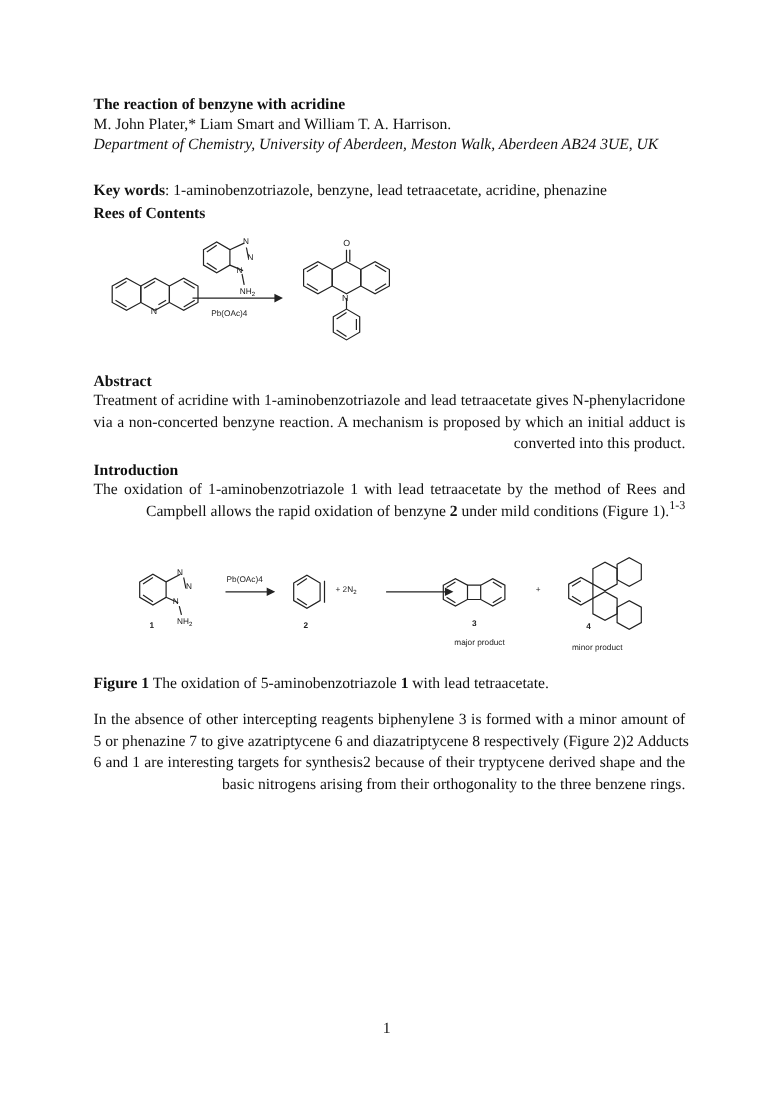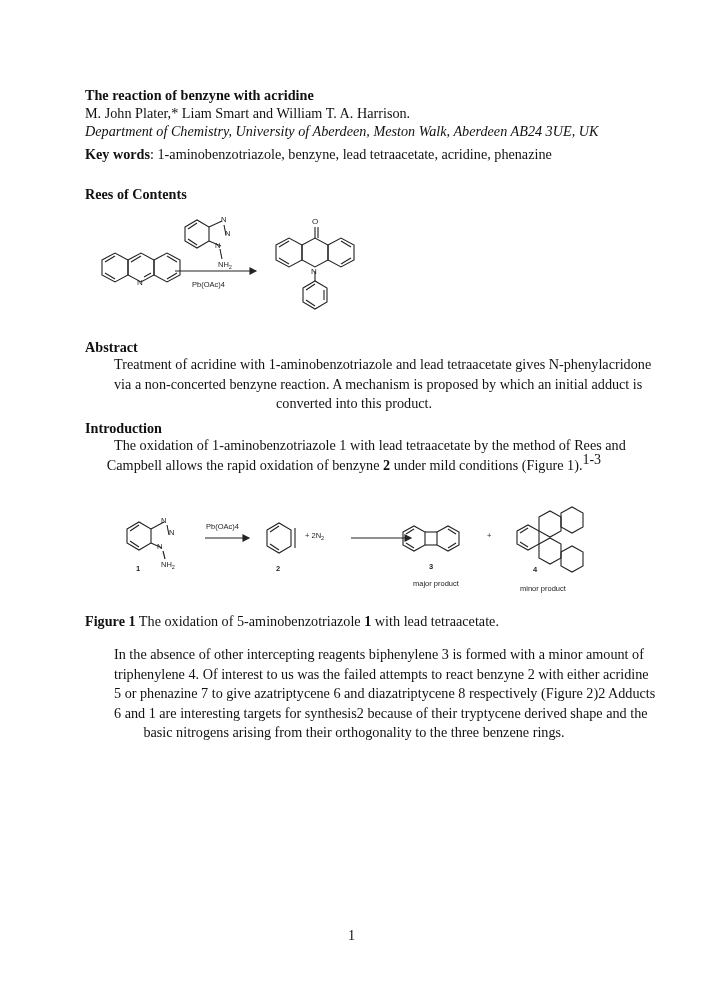--- a/index.html
+++ b/index.html
@@ -3,36 +3,36 @@
 <meta charset="utf-8">
 <style>
   html, body { margin: 0; padding: 0; background: #ffffff; }
   body { width: 707px; height: 1000px; position: relative; overflow: hidden;
          font-family: "Liberation Serif", serif; color: #111; }
   .page { position: absolute; left: 0; top: 0; width: 570px; height: 1000px; }
   .line { position: absolute; left: 85px; font-size: 14.2px; line-height: 18px; white-space: nowrap; }
   .b { font-weight: bold; }
   .i { font-style: italic; }
   .para { position: absolute; left: 85px; width: 538px; font-size: 14.2px; line-height: 19.6px; text-align: justify; }
-  .just-line { display: block; text-align: justify; text-align-last: justify; white-space: nowrap; margin-left: 29px; }
-  .last-line { display: block; text-align: center; white-space: nowrap; }
-  sup { font-size: 14px; line-height: 0; vertical-align: 6px; }
+  .just-line { display: block; text-align: justify; text-align-last: justify; white-space: nowrap; }
+  .last-line { display: block; text-align: right; white-space: nowrap; }
+  sup { font-size: 11px; line-height: 0; vertical-align: 6px; }
   svg text { font-family: "Liberation Sans", sans-serif; fill: #222; }
   .pagenum { position: absolute; left: 348px; top: 927px; font-size: 14.2px; }
 </style>
 </head>
 <body>
 
 <div class="page">
 
   <div class="line b" style="top:86px;">The reaction of benzyne with acridine</div>
   <div class="line" style="top:104px;">M. John Plater,* Liam Smart and William T. A. Harrison.</div>
   <div class="line i" style="top:122px;">Department of Chemistry, University of Aberdeen, Meston Walk, Aberdeen AB24 3UE, UK</div>
 
-  <div class="line" style="top:145px;">
+  <div class="line" style="top:164px;">
     <span class="b">Key words</span><span>: 1-aminobenzotriazole, benzyne, lead tetraacetate, acridine, phenazine</span>
   </div>
 
   <div class="line b" style="top:185px;">Rees of Contents</div>
 
   <svg style="position:absolute;left:80px;top:205px;" width="300" height="125" viewBox="0 0 300 125">
     <g stroke="#222" stroke-width="1.1" fill="none">
 
       <g>
         <polygon points="22,55 35,48 48,55 48,70 35,77 22,70"></polygon>
@@ -152,20 +152,19 @@
       <text x="405" y="86">minor product</text>
     </g>
   </svg>
 
   <div class="line" style="top:612px;">
     <b>Figure 1</b><span> The oxidation of 5-aminobenzotriazole </span><b>1</b><span> with lead tetraacetate.</span>
   </div>
 
   <div class="para" style="top:645px;">
     <span class="just-line">In the absence of other intercepting reagents biphenylene 3 is formed with a minor amount of</span>
-    <span class="just-line">triphenylene 4. Of interest to us was the failed attempts to react benzyne 2 with either acridine</span>
     <span class="just-line">5 or phenazine 7 to give azatriptycene 6 and diazatriptycene 8 respectively (Figure 2)2 Adducts</span>
     <span class="just-line">6 and 1 are interesting targets for synthesis2 because of their tryptycene derived shape and the</span>
     <span class="last-line">basic nitrogens arising from their orthogonality to the three benzene rings.</span>
   </div>
 
   <div class="pagenum">1</div>
 </div>
 
 </body></html>

